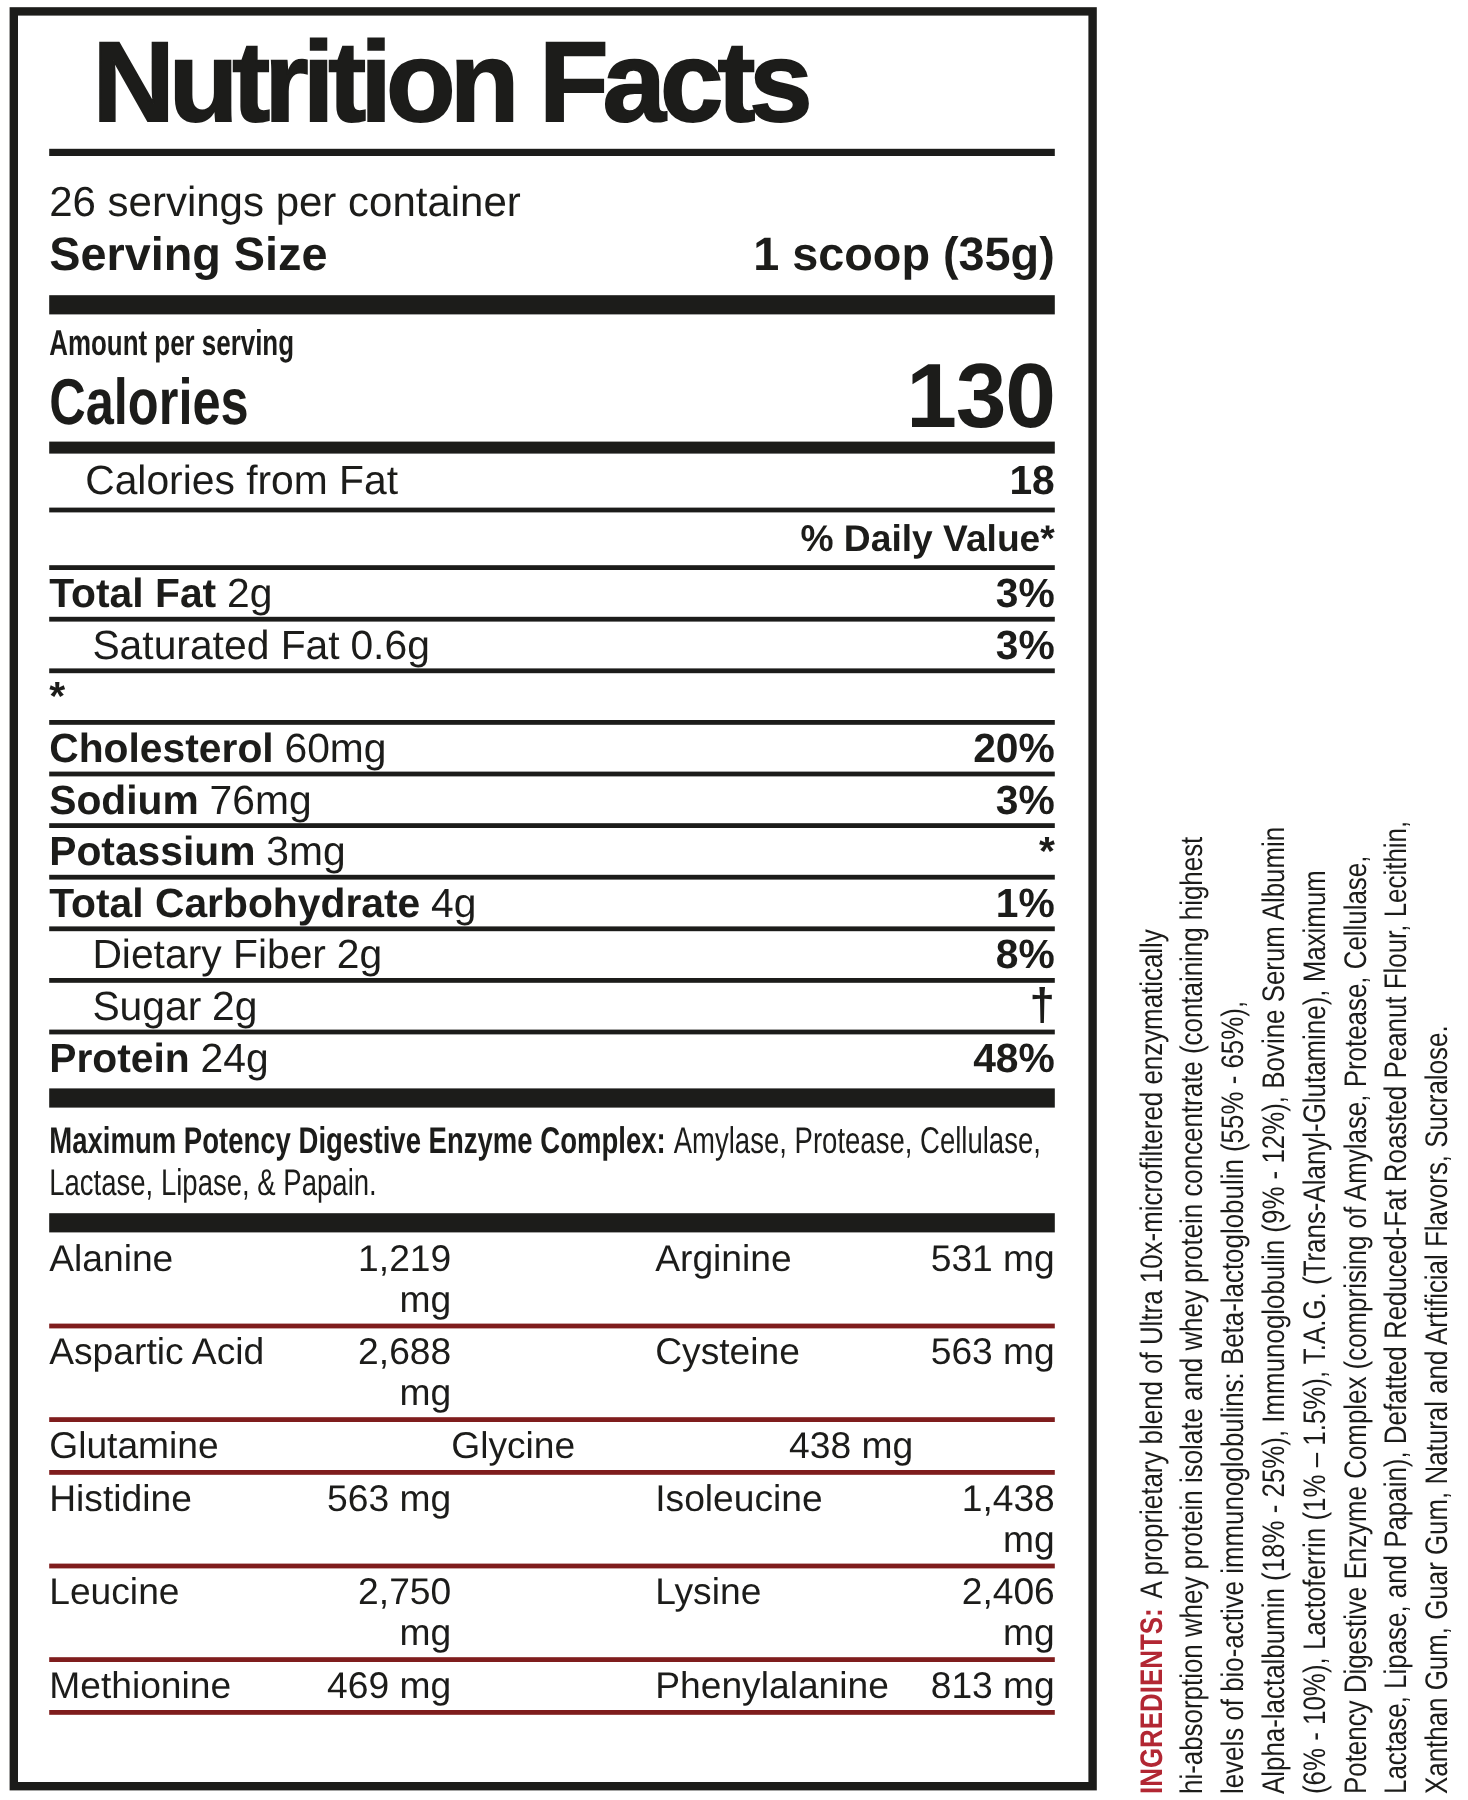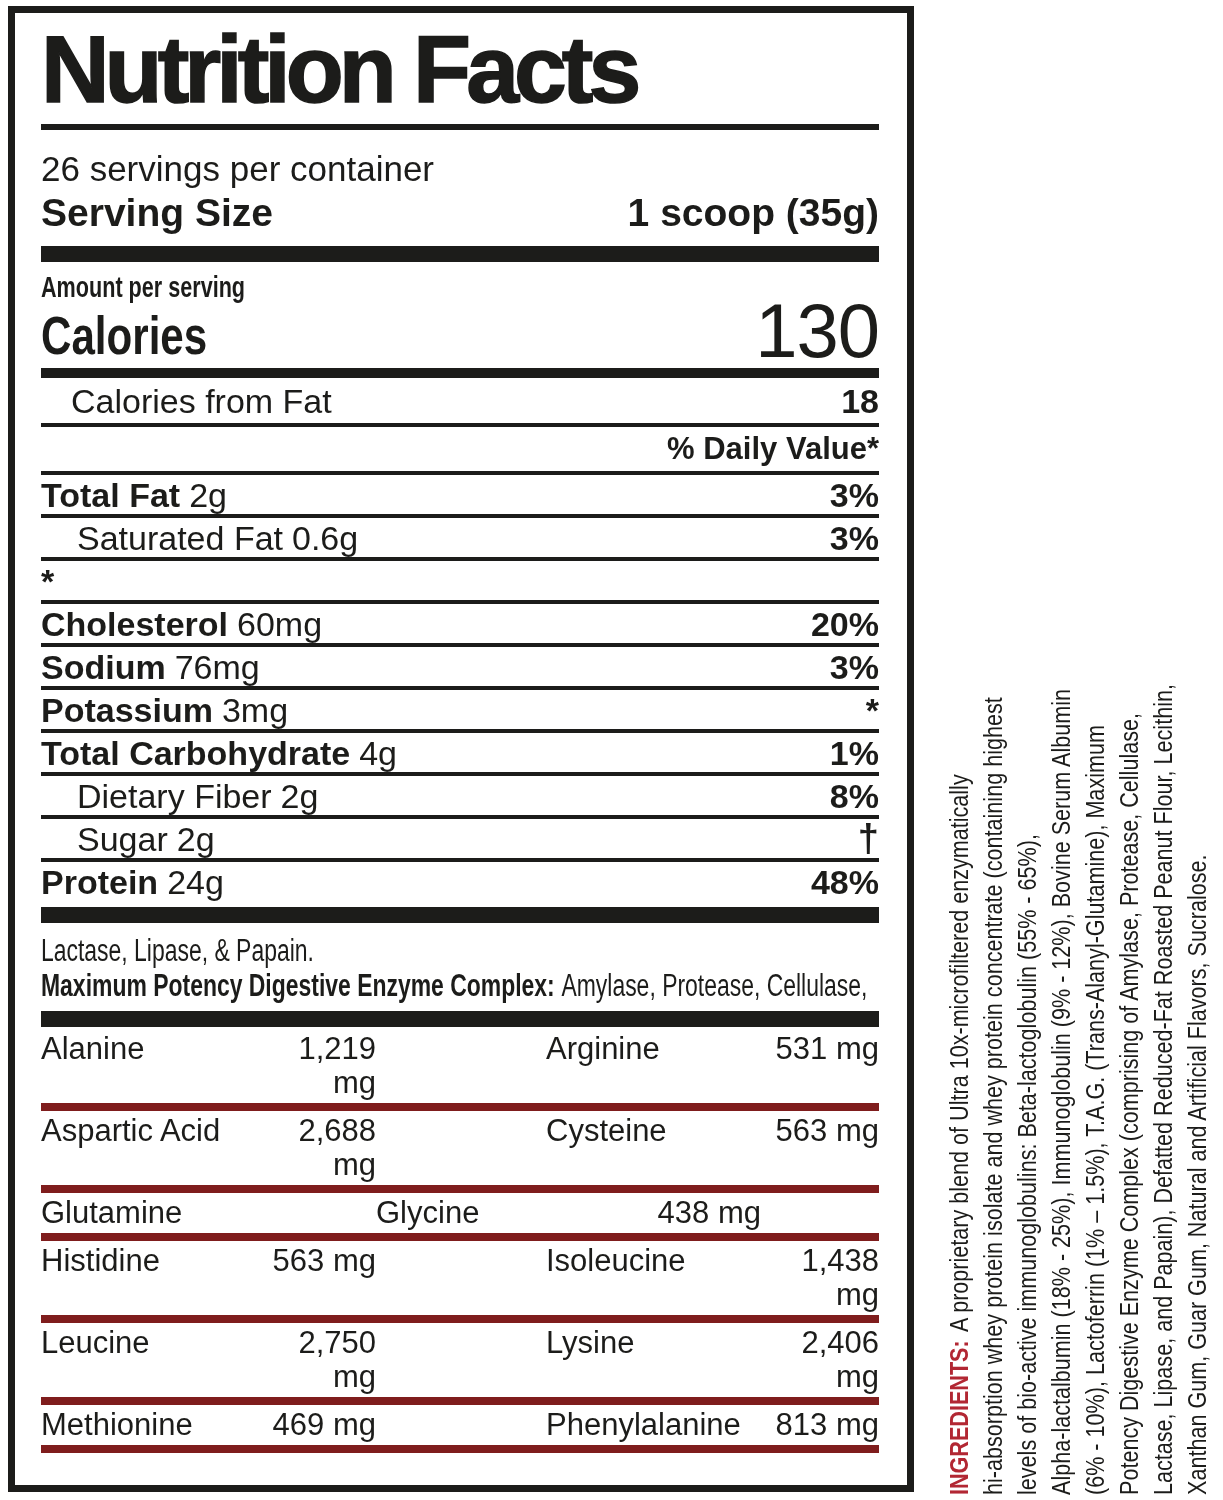--- a/index.html
+++ b/index.html
@@ -18,53 +18,53 @@
   
   .cx { display:inline-block; white-space:nowrap; transform-origin:0 50%; }
   .cx68 { transform:scaleX(0.68); }
   .cx72 { transform:scaleX(0.72); }
   .cx74 { transform:scaleX(0.74); }
   .cx78 { transform:scaleX(0.78); }
   .cx83 { transform:scaleX(0.83); }
   .cx-center { transform-origin:50% 50%; }
 
   .nf-title { font-size:95px; font-weight:bold; letter-spacing:-5px; line-height:0.98;
-    margin-top:2px; -webkit-text-stroke:1.5px #1c1c1a; }
+    margin-top:2px;margin-left:36px; -webkit-text-stroke:1.5px #1c1c1a; }
   .rule-md { height:6px; background:#1c1c1a; margin-top:8px; }
   .nf-servings { font-size:35px; margin-top:21px; line-height:1.05; }
   .nf-serving-row { display:flex; justify-content:space-between; font-size:39px;
     font-weight:bold; margin-top:3px; margin-bottom:11px; }
   .bar { height:16px; background:#1c1c1a; }
 
   .nf-cal { display:flex; justify-content:space-between; align-items:flex-end;
     padding:10px 0 6px 0; }
   .aps { font-size:30px; font-weight:bold; line-height:1.0; }
   .calword { font-size:54px; font-weight:bold; line-height:1.0; margin-top:6px; }
-  .calval { font-size:76px; font-weight:normal; line-height:0.82; letter-spacing:-1px; }
+  .calval { font-size:76px; font-weight:bold; line-height:0.82; letter-spacing:-1px; }
   .rule-cal { height:10px; background:#1c1c1a; }
 
   .row { display:flex; justify-content:space-between; align-items:baseline;
     font-size:34px; line-height:36px; padding:2px 0 1px 0; }
   .rule { height:4px; background:#1c1c1a; }
   .ind1 { padding-left:30px; }
   .ind2 { padding-left:36px; }
   .nm .amt { margin-left:9px;margin-top:48px; }
   .dv { font-weight:bold; }
   .dagger { font-size:38px; line-height:30px; }
   .row-cff { padding:5px 0 4px 0; }
   .row-dvh { justify-content:flex-end; font-size:31px; padding:4px 0; }
 
   .enzyme { margin:10px 0 8px 0; font-size:31px; line-height:35px; }
   .enzyme .lead { margin-right:9px; }
 
   .amino-header-wrap { text-align:center; margin:16px 0 10px 0; font-size:34px;
     font-weight:bold; letter-spacing:0.5px; }
   .amino-table { margin-top:2px; }
   .amino-row { display:grid; grid-template-columns:215px 120px 170px 215px 1fr;
-    font-size:31px; line-height:34px; padding:3px 0; border-bottom:8px solid #7f1d1d;
+    font-size:31px; line-height:34px; padding:3px 0; border-bottom:4px solid #7f1d1d;
     align-items:baseline; }
   .an { text-align:left; }
   .av { text-align:right; }
 
   
   .ingredients {
     position:absolute; left:622px; top:903px; width:912px; height:272px;
     transform:rotate(-90deg); transform-origin:50% 50%;
     font-size:26px;
   }
@@ -164,22 +164,22 @@
     <div class="rule"></div>
 
     <div class="row">
       <span class="nm"><span class="b">Protein</span><span class="amt">24g</span></span>
       <span class="dv">48%</span>
     </div>
 
     <div class="bar" style="margin-top:6px;"></div>
 
     <div class="enzyme">
+      <div><span class="cx cx74"><span class="b lead">Maximum Potency Digestive Enzyme Complex:</span><span>Amylase, Protease, Cellulase,</span></span></div>
       <div><span class="cx cx74">Lactase, Lipase, &amp; Papain.</span></div>
-      <div><span class="cx cx74"><span class="b lead">Maximum Potency Digestive Enzyme Complex:</span><span>Amylase, Protease, Cellulase,</span></span></div>
     </div>
 
     <div class="bar"></div>
 
 
     <div class="amino-table">
       <div class="amino-row">
         <span class="an">Alanine</span>
           <span class="av">1,219 mg</span>
           <span></span>

